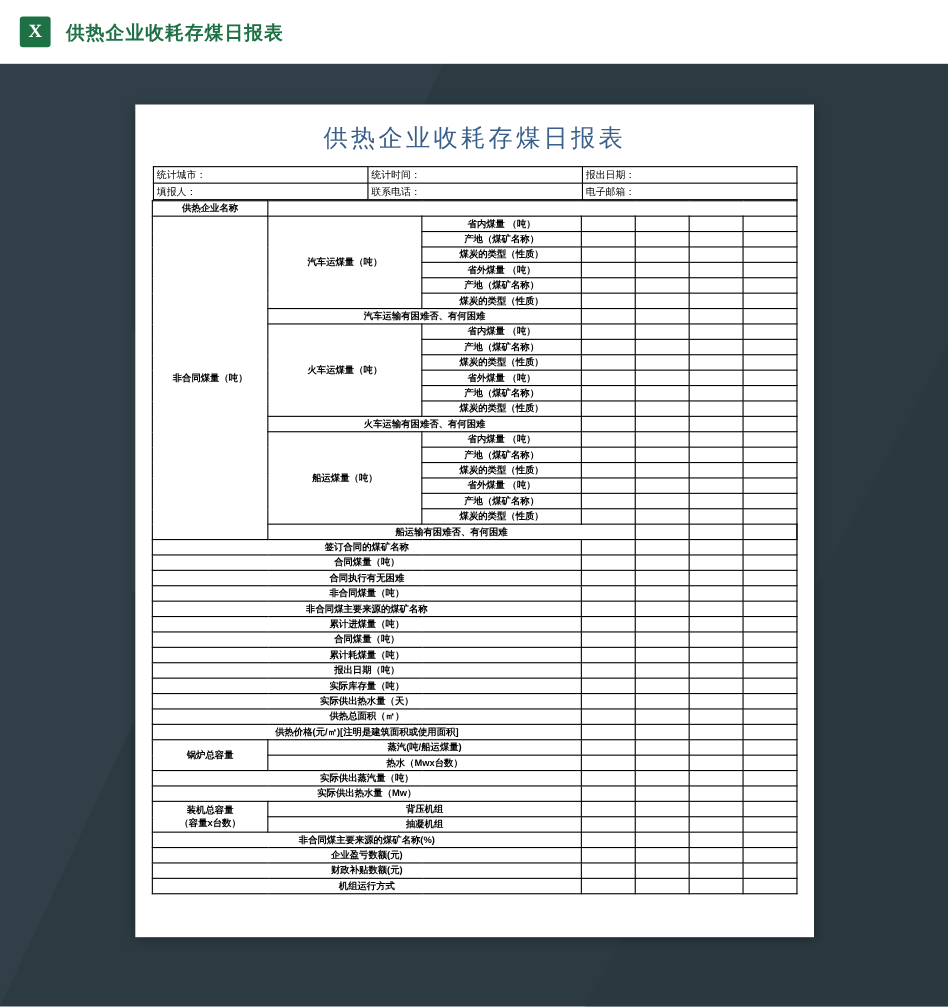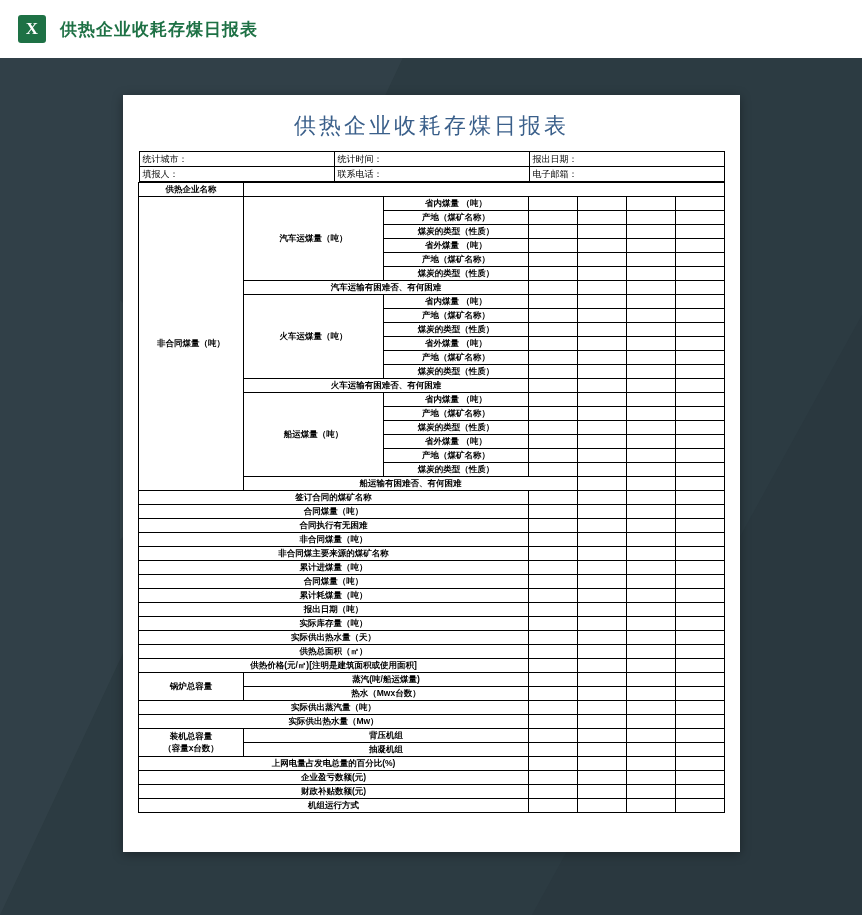--- a/index.html
+++ b/index.html
@@ -466,21 +466,21 @@
     </tr>
     <tr>
       <td colspan="2">抽凝机组</td>
       <td class="blank"></td>
       <td class="blank"></td>
       <td class="blank"></td>
       <td class="blank"></td>
     </tr>
 
     <tr>
-      <td colspan="3">上网电量占发电总量的百分比(%)</td>
+      <td colspan="3">非合同煤主要来源的煤矿名称(%)</td>
       <td class="blank"></td>
       <td class="blank"></td>
       <td class="blank"></td>
       <td class="blank"></td>
     </tr>
     <tr>
       <td colspan="3">企业盈亏数额(元)</td>
       <td class="blank"></td>
       <td class="blank"></td>
       <td class="blank"></td>

